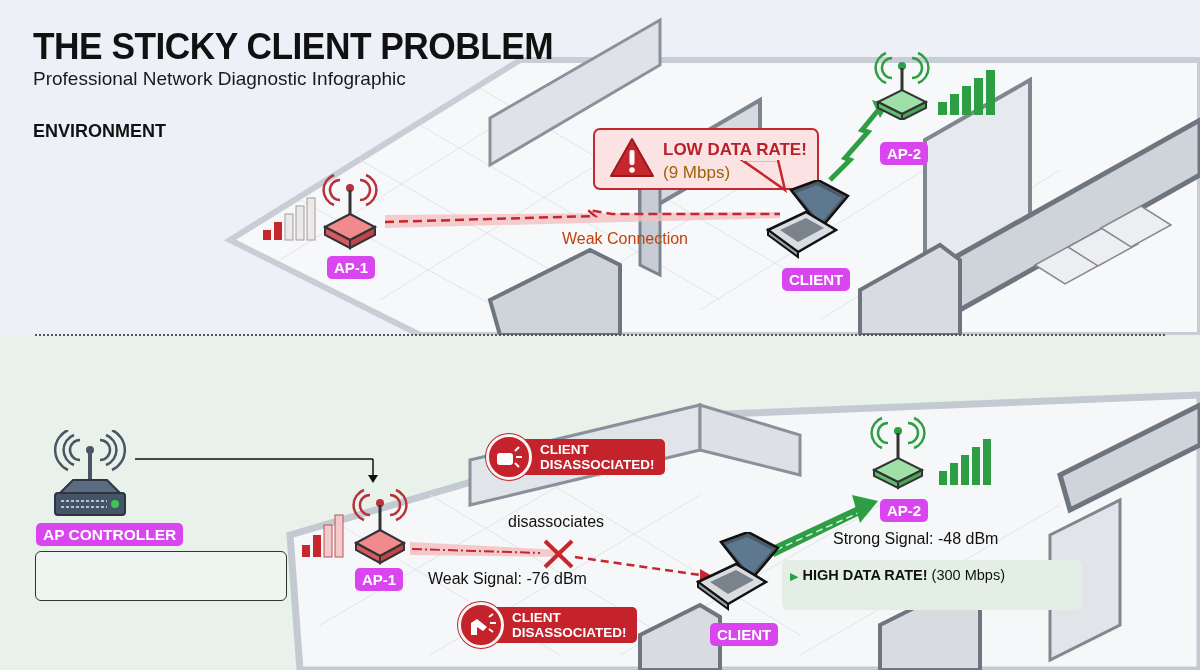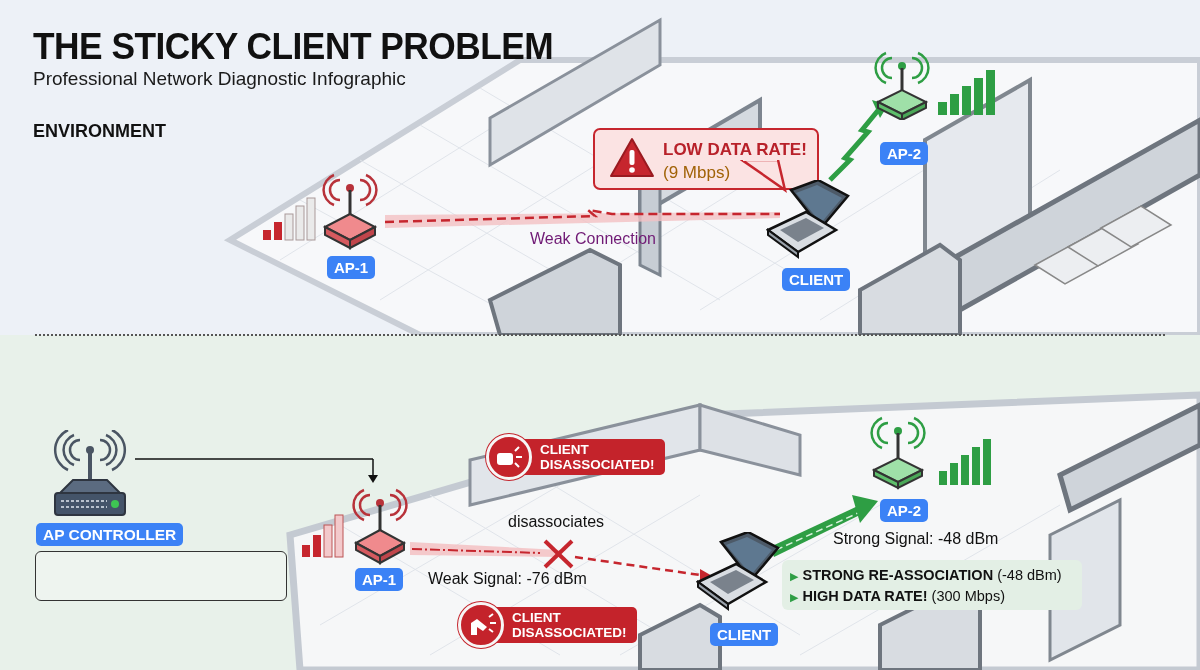--- a/index.html
+++ b/index.html
@@ -7,21 +7,21 @@
   body { font-family: "Liberation Sans", sans-serif; background: #eef1f6; position: relative; color: #111; }
   .panel-top { position: absolute; left: 0; top: 0; width: 1200px; height: 338px; background: #edf1f7; overflow: hidden; padding-left: 48px; }
   .panel-bot { position: absolute; left: 0; top: 335px; width: 1200px; height: 335px; background: #e8f1ea; overflow: hidden; }
   .divider { position: absolute; left: 35px; top: 334px; width: 1130px; border-top: 2px dotted #555; z-index: 5; }
   svg.scene { position: absolute; left: 0; top: 0; }
   .title { position: absolute; font-family: "Liberation Sans", sans-serif; font-weight: 700; color: #111; letter-spacing: -0.5px; }
   .t1 { left: 33px; top: 26px; font-size: 36px; transform: scaleX(0.98); transform-origin: left; }
   .sub { position: absolute; font-size: 19px; color: #1a1a1a; }
   .s1 { left: 33px; top: 68px; }
   .env { position: absolute; left: 33px; top: 121px; font-size: 18px; font-weight: 700; }
-  .tag { position: absolute; background: #3b82f6; color: #fff; font-weight: 700; font-size: 15px; padding: 3px 7px; border-radius: 5px; line-height: 17px; white-space: nowrap; }
+  .tag { position: absolute; background: #d946ef; color: #fff; font-weight: 700; font-size: 15px; padding: 3px 7px; border-radius: 5px; line-height: 17px; white-space: nowrap; }
   .lbl { position: absolute; font-size: 16px; white-space: nowrap; }
   .callout { position: absolute; left: 593px; top: 100px; width: 226px; height: 62px; background: #fbe3e3; border: 2.5px solid #c6262e; border-radius: 7px; margin-top: 28px; }
   .callout .h { position: absolute; left: 68px; top: 10px; color: #b8212a; font-weight: 700; font-size: 17px; }
   .callout .v { position: absolute; left: 68px; top: 33px; font-size: 17px; color: #a16207; }
   .badge { position: absolute; height: 40px; display: flex; align-items: center; }
   .badge .circ { width: 46px; height: 46px; border-radius: 50%; background: #c4232b; border: 3px solid #f6f6f6; position: relative; z-index: 2; box-shadow: 0 0 0 1px #c4232b; }
   .badge .bar { margin-left: -8px; background: #c4232b; color: #fff; font-weight: 700; font-size: 13.5px; line-height: 15px; padding: 3px 10px 3px 16px; border-radius: 0 5px 5px 0; }
   .settings-box { position: absolute; left: 35px; top: 551px; width: 252px; height: 50px; border: 1.5px solid #333; border-radius: 6px; background: #eef4ef; padding: 5px 10px; font-size: 14.5px; line-height: 20px; }
   .result-box { position: absolute; left: 782px; top: 560px; width: 300px; height: 50px; background: #e3efe5; border-radius: 6px; padding: 5px 8px; font-size: 14.5px; line-height: 20px; white-space: nowrap; }
   .tri { color: #2e9e44; font-size: 11px; margin-right: 4px; }
@@ -81,21 +81,21 @@
       <path d="M80,8 a10,10 0 0 0 0,20 M100,8 a10,10 0 0 1 0,20 M74,3 a16,16 0 0 0 0,30 M106,3 a16,16 0 0 1 0,30" stroke="#b8323a" stroke-width="2.5" fill="none"></path>
       <circle cx="90" cy="16" r="4" fill="#b8323a"></circle>
       <line x1="90" y1="18" x2="90" y2="45" stroke="#333" stroke-width="3"></line>
       <polygon points="65,55 90,42 115,55 90,68" fill="#f08a8d" stroke="#333" stroke-width="2"></polygon>
       <polygon points="65,55 65,63 90,76 90,68" fill="#d65a5f" stroke="#333" stroke-width="2"></polygon>
       <polygon points="115,55 115,63 90,76 90,68" fill="#c0454b" stroke="#333" stroke-width="2"></polygon>
     </g>
   </svg>
   <div class="tag" style="left:327px;top:256px">AP-1</div>
 
-  <div class="lbl" style="left:530px;top:230px;color:#701a75">Weak Connection</div>
+  <div class="lbl" style="left:562px;top:230px;color:#c2410c">Weak Connection</div>
 
   <div class="callout">
     <svg style="position:absolute;left:14px;top:6px" width="46" height="44">
       <polygon points="23,3 44,40 2,40" fill="#c6262e" stroke="#9a1a20" stroke-width="2" stroke-linejoin="round"></polygon>
       <rect x="20.5" y="14" width="5" height="15" rx="2" fill="#fff"></rect>
       <circle cx="23" cy="34" r="2.8" fill="#fff"></circle>
     </svg>
     <div class="h">LOW DATA RATE!</div>
     <div class="v">(9 Mbps)</div>
   </div>
@@ -257,16 +257,15 @@
       <rect x="99" y="40" width="8" height="30" fill="#2e9e44"></rect>
       <rect x="110" y="32" width="8" height="38" fill="#2e9e44"></rect>
       <rect x="121" y="24" width="8" height="46" fill="#2e9e44"></rect>
     </g>
   </svg>
   <div class="tag" style="left:880px;top:164px">AP-2</div>
 
   <div class="lbl" style="left:833px;top:195px;font-size:16px">Strong Signal: -48 dBm</div>
 
   <div class="result-box" style="top:225px">
-    <div><span class="tri">▶</span><b>STRONG RE-ASSOCIATION</b><span> (-48 dBm)</span></div>
     <div><span class="tri">▶</span><b>HIGH DATA RATE!</b><span> (300 Mbps)</span></div>
   </div>
 </div>
 
 </body></html>

